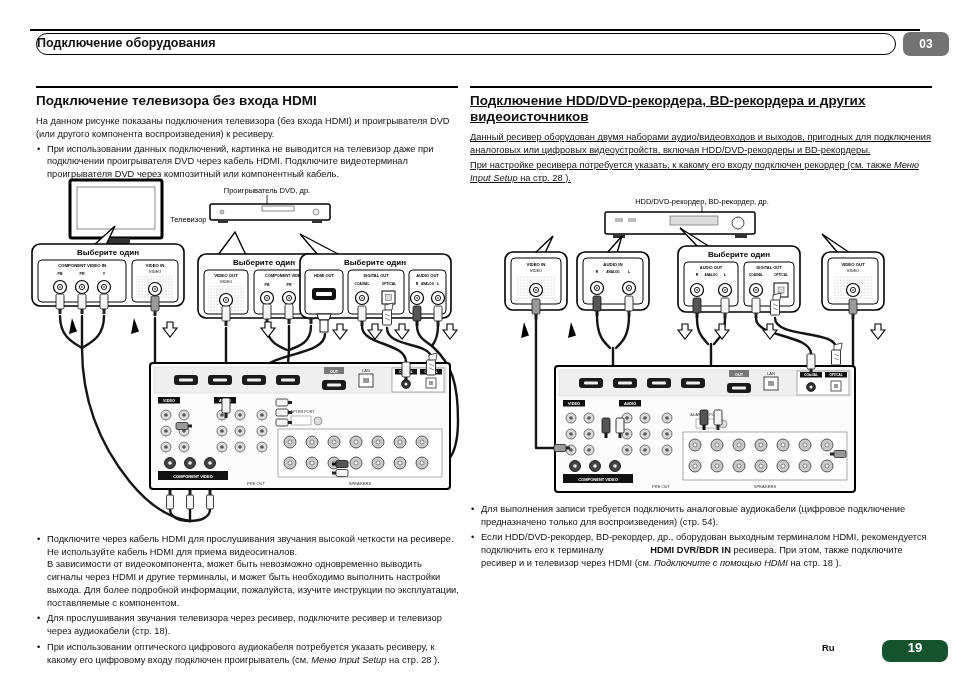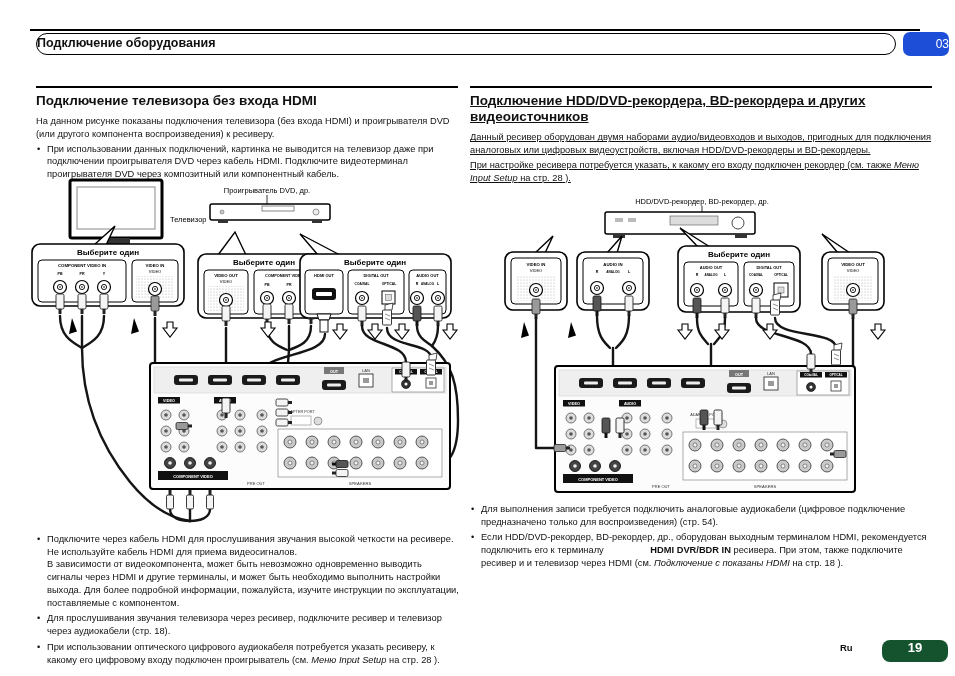--- a/index.html
+++ b/index.html
@@ -8,22 +8,22 @@
     font-family:"Liberation Sans",sans-serif;position:relative;overflow:hidden;
   }
   
   .header-line{position:absolute;left:30px;top:29px;width:890px;height:2px;background:#000;}
   .header-pill{
     position:absolute;left:36px;top:33px;width:860px;height:22px;box-sizing:border-box;
     border:1.6px solid #000;border-radius:13px;padding-right:14px;
     font-weight:bold;font-size:12.5px;line-height:19px;background:#fff;
   }
   .chapter-badge{
-    position:absolute;left:903px;top:32px;width:46px;height:24px;background:#1d4ed8;color:#fff;
-    border-radius:7px;font-weight:normal;font-size:12px;text-align:right;line-height:24px;
+    position:absolute;left:903px;top:32px;width:46px;height:24px;background:#737373;color:#fff;
+    border-radius:7px;font-weight:bold;font-size:12px;text-align:center;line-height:24px;
   }
   
   .section{position:absolute;border-top:2.5px solid #000;padding-top:5px;}
   .section-left{left:36px;top:86px;width:422px;}
   .section-right{left:470px;top:86px;width:462px;text-decoration:underline;}
   .sec-heading{font-size:13.5px;font-weight:bold;margin:0 0 6px 0;line-height:1.2;}
   .body-text{font-size:9.3px;line-height:1.37;margin:0 0 2px 0;}
   ul.bullets{list-style:none;margin:2px 0 0 0;padding:0;font-size:9.3px;line-height:1.37;}
   ul.bullets li{position:relative;padding-left:11px;margin-bottom:3px;}
   ul.bullets li::before{content:"\2022";position:absolute;left:1px;top:0;}
@@ -41,21 +41,21 @@
   .beak{fill:#fff;stroke:#000;stroke-width:1.4;}
   .cable{fill:none;stroke:#151515;stroke-width:2.4;stroke-linecap:round;stroke-linejoin:round;}
   .svg-h{font-weight:bold;font-size:8px;text-anchor:middle;}
   .pt{font-weight:bold;font-size:4.3px;text-anchor:middle;}
   .ps{font-size:4px;text-anchor:middle;}
   .jl{font-size:3.6px;text-anchor:middle;font-weight:bold;}
   .dev{font-size:7.5px;}
   .rt{font-size:4px;fill:#333;text-anchor:middle;}
   .rtw{fill:#fff;font-weight:bold;font-size:3.8px;text-anchor:middle;}
   
-  .footer-lang{position:absolute;left:840px;top:642px;font-size:9.5px;font-weight:bold;}
+  .footer-lang{position:absolute;left:822px;top:642px;font-size:9.5px;font-weight:bold;}
   .page-badge{
     position:absolute;left:882px;top:640px;width:66px;height:22px;background:#14532d;color:#fff;
     border-radius:8px;font-size:13px;font-weight:bold;text-align:center;line-height:15px;
   }
 </style>
 </head>
 <body>
 
 <svg width="0" height="0" style="position:absolute" aria-hidden="true">
   <defs>
@@ -534,19 +534,19 @@
     </li>
   </ul>
 </div>
 
 <div class="right-notes">
   <ul class="bullets">
     <li>
       <span class="seg">Для выполнения записи требуется подключить аналоговые аудиокабели (цифровое подключение предназначено только для воспроизведения) (стр. 54).</span>
     </li>
     <li>
-      <span class="seg">Если HDD/DVD-рекордер, BD-рекордер, др., оборудован выходным терминалом HDMI, рекомендуется подключить его к терминалу </span><span class="seg b">HDMI DVR/BDR IN</span><span class="seg"> ресивера. При этом, также подключите ресивер и и телевизор через HDMI (см. </span><span class="seg i">Подключение с показаны HDMI</span><span class="seg"> на стр. 18 ).</span>
+      <span class="seg">Если HDD/DVD-рекордер, BD-рекордер, др., оборудован выходным терминалом HDMI, рекомендуется подключить его к терминалу </span><span class="seg b">HDMI DVR/BDR IN</span><span class="seg"> ресивера. При этом, также подключите ресивер и и телевизор через HDMI (см. </span><span class="seg i">Подключите с помощью HDMI</span><span class="seg"> на стр. 18 ).</span>
     </li>
   </ul>
 </div>
 
 <div class="footer-lang">Ru</div>
 <div class="page-badge">19</div>
 
 </body></html>

